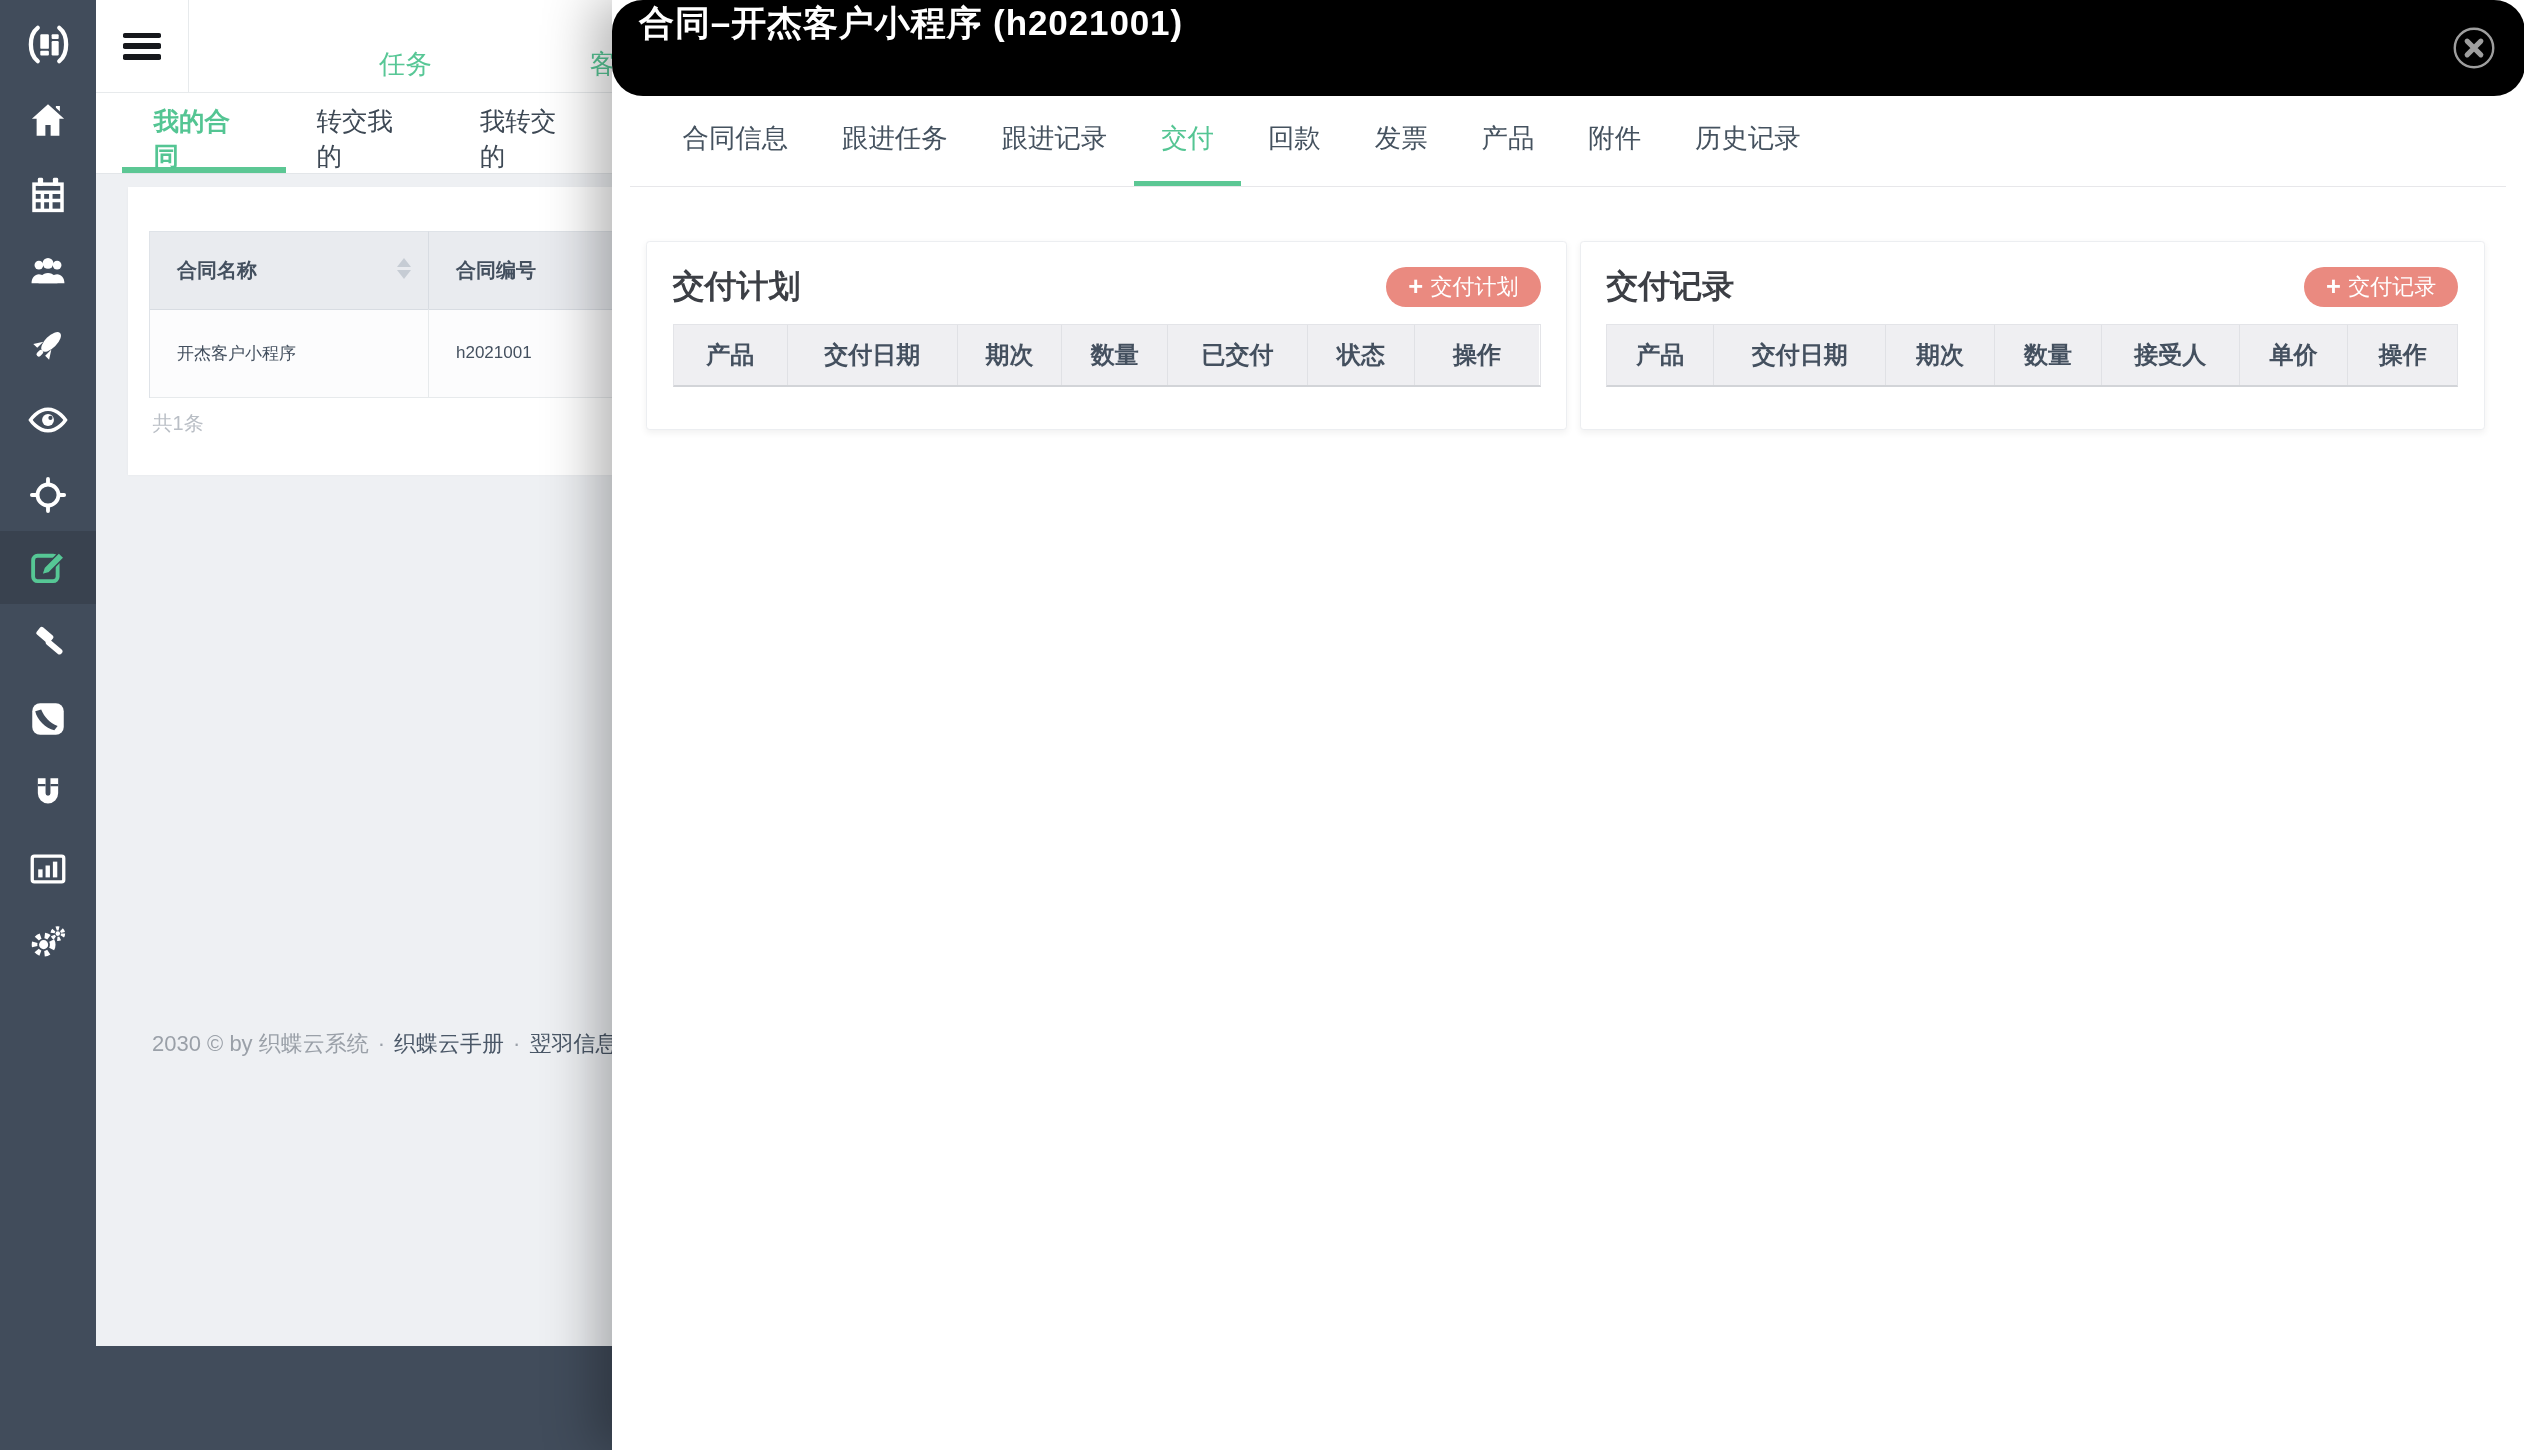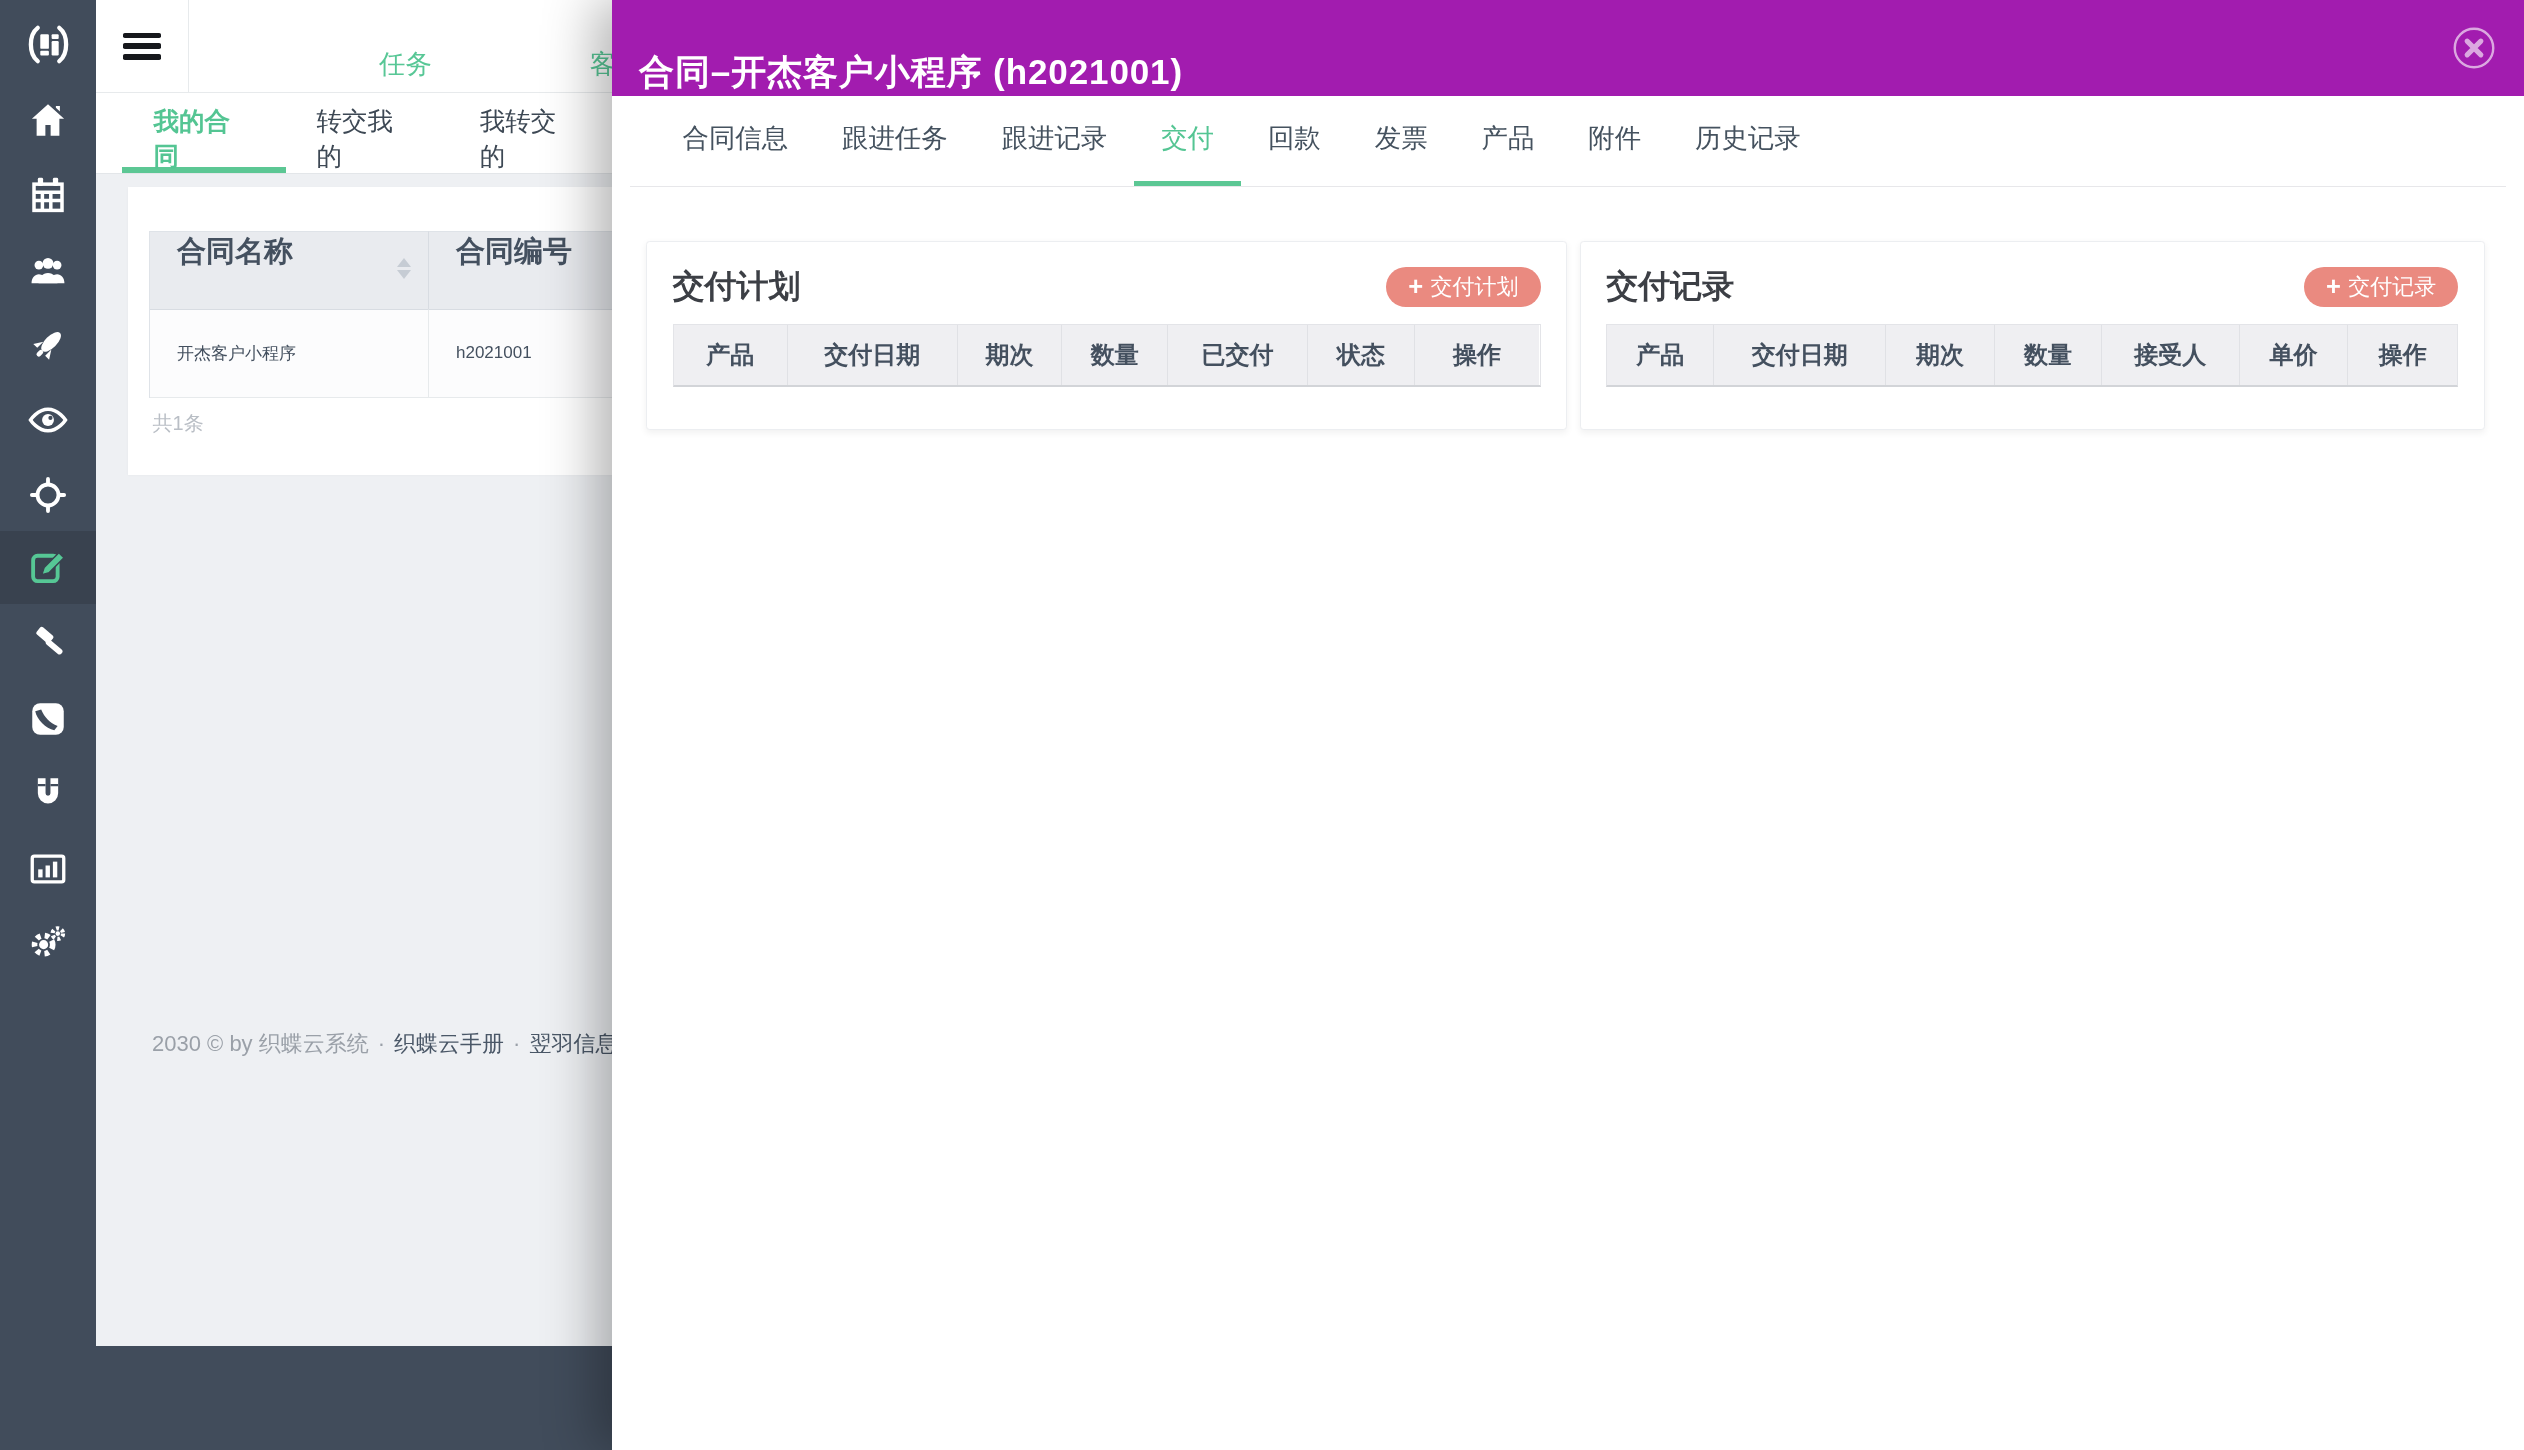--- a/index.html
+++ b/index.html
@@ -25,35 +25,35 @@
   .top-nav-item{position:absolute;top:18px;height:92px;line-height:92px;font-size:26.4px;color:#58c796;cursor:pointer;text-align:center;}
   .nav-task{left:273px;width:73px;}
   .nav-cust{left:475px;width:64px;}
   .tabstrip{position:absolute;left:0;top:93px;width:100%;height:81px;background:#ffffff;display:flex;align-items:stretch;padding-left:26.4px;box-sizing:border-box;border-bottom:0.9px solid #e3e6e9;}
   .subtab{padding:0 31px;display:flex;align-items:center;font-size:25.5px;color:#3d4854;cursor:pointer;border-bottom:6.4px solid transparent;box-sizing:border-box;margin-top:18px;}
   .subtab.active{color:#54c593;border-bottom-color:#5cc794;font-weight:bold;}
   .content{position:absolute;left:0;top:174px;width:100%;height:1172px;background:#eef0f3;}
   .card{position:absolute;left:32px;top:12.8px;width:656px;height:288px;background:#ffffff;box-shadow:0 0.9px 2.7px rgba(0,0,0,.04);}
   .ctable{position:absolute;left:21px;top:44px;width:692px;border-left:0.9px solid #dfe3e8;}
   .crow{display:flex;}
-  .cth{position:relative;height:78px;background:#e9ebef;border-right:0.9px solid #d8dce2;border-top:0.9px solid #dfe3e8;display:flex;padding-left:27px;box-sizing:border-box;font-size:29px;font-weight:bold;color:#44505f;cursor:pointer;}
+  .cth{position:relative;height:78px;background:#e9ebef;border-right:0.9px solid #d8dce2;border-top:0.9px solid #dfe3e8;display:flex;align-items:center;padding-left:27px;box-sizing:border-box;font-size:20px;font-weight:bold;color:#44505f;cursor:pointer;}
   .ctd{height:89px;background:#fcfcfd;border-right:0.9px solid #e7eaec;border-top:0.9px solid #d8dce2;border-bottom:0.9px solid #e7eaec;display:flex;align-items:center;padding-left:27px;box-sizing:border-box;font-size:17px;color:#44505f;}
   .c1{width:279px;} .c2{width:392px;}
   .sort-caret{position:absolute;right:16.4px;top:50%;margin-top:-12.8px;width:14.6px;height:25.5px;}
   .sort-caret i{display:block;width:0;height:0;border-left:7.3px solid transparent;border-right:7.3px solid transparent;}
   .sort-caret .up{border-bottom:9px solid #c6ccd4;margin-bottom:3.6px;}
   .sort-caret .down{border-top:9px solid #c6ccd4;}
   .count-note{position:absolute;left:24.6px;top:223px;font-size:20px;color:#b9bec5;}
   .footer-line{position:absolute;left:56px;top:1027px;height:33px;line-height:33px;font-size:22px;white-space:nowrap;}
   .footer-line .muted{color:#9aa0a8;}
   .footer-line a{color:#4a5767;text-decoration:none;cursor:pointer;}
   .footer-line .dot{color:#9aa0a8;padding:0 9px;}
   
   .modal{position:absolute;left:612px;top:0;width:1913px;height:1450px;background:#ffffff;z-index:10;box-shadow:-16.4px 0 50px rgba(0,0,0,.30);}
-  .modal-header{position:absolute;left:0;top:0;width:100%;height:96px;background:#a21caf;display:flex;align-items:flex-end;box-sizing:border-box;padding:0 27px;}
+  .modal-header{position:absolute;left:0;top:0;width:100%;height:96px;background:#000000;display:flex;align-items:flex-start;box-sizing:border-box;padding:0 27px;border-radius:31px;}
   .modal-title{font-size:35px;font-weight:bold;color:#ffffff;letter-spacing:0.9px;}
   .modal-close{position:absolute;right:29px;top:26.4px;width:44px;height:44px;cursor:pointer;opacity:.62;}
   .modal-tabs{position:absolute;left:18px;top:96px;width:1876px;height:91px;border-bottom:0.9px solid #e7e7ea;display:flex;padding-left:25.5px;box-sizing:border-box;}
   .mtab{padding:0 27px;display:flex;align-items:center;font-size:26.4px;color:#45525f;cursor:pointer;border-bottom:5.5px solid transparent;box-sizing:border-box;}
   .mtab.active{color:#54c593;border-bottom-color:#5cc794;}
   .panels{position:absolute;left:34px;top:241px;width:1845px;display:flex;gap:12.8px;}
   .panel{background:#ffffff;border:0.9px solid #eceef1;border-radius:3.6px;box-shadow:0 2.7px 7.3px rgba(0,0,0,.06);box-sizing:border-box;height:189px;padding:24px 25.5px 0 25.5px;}
   .panel-plan{width:921px;} .panel-record{width:905px;}
   .panel-head{display:flex;justify-content:space-between;align-items:center;height:42px;}
   .panel-title{font-size:32px;font-weight:bold;color:#3c3f45;}

